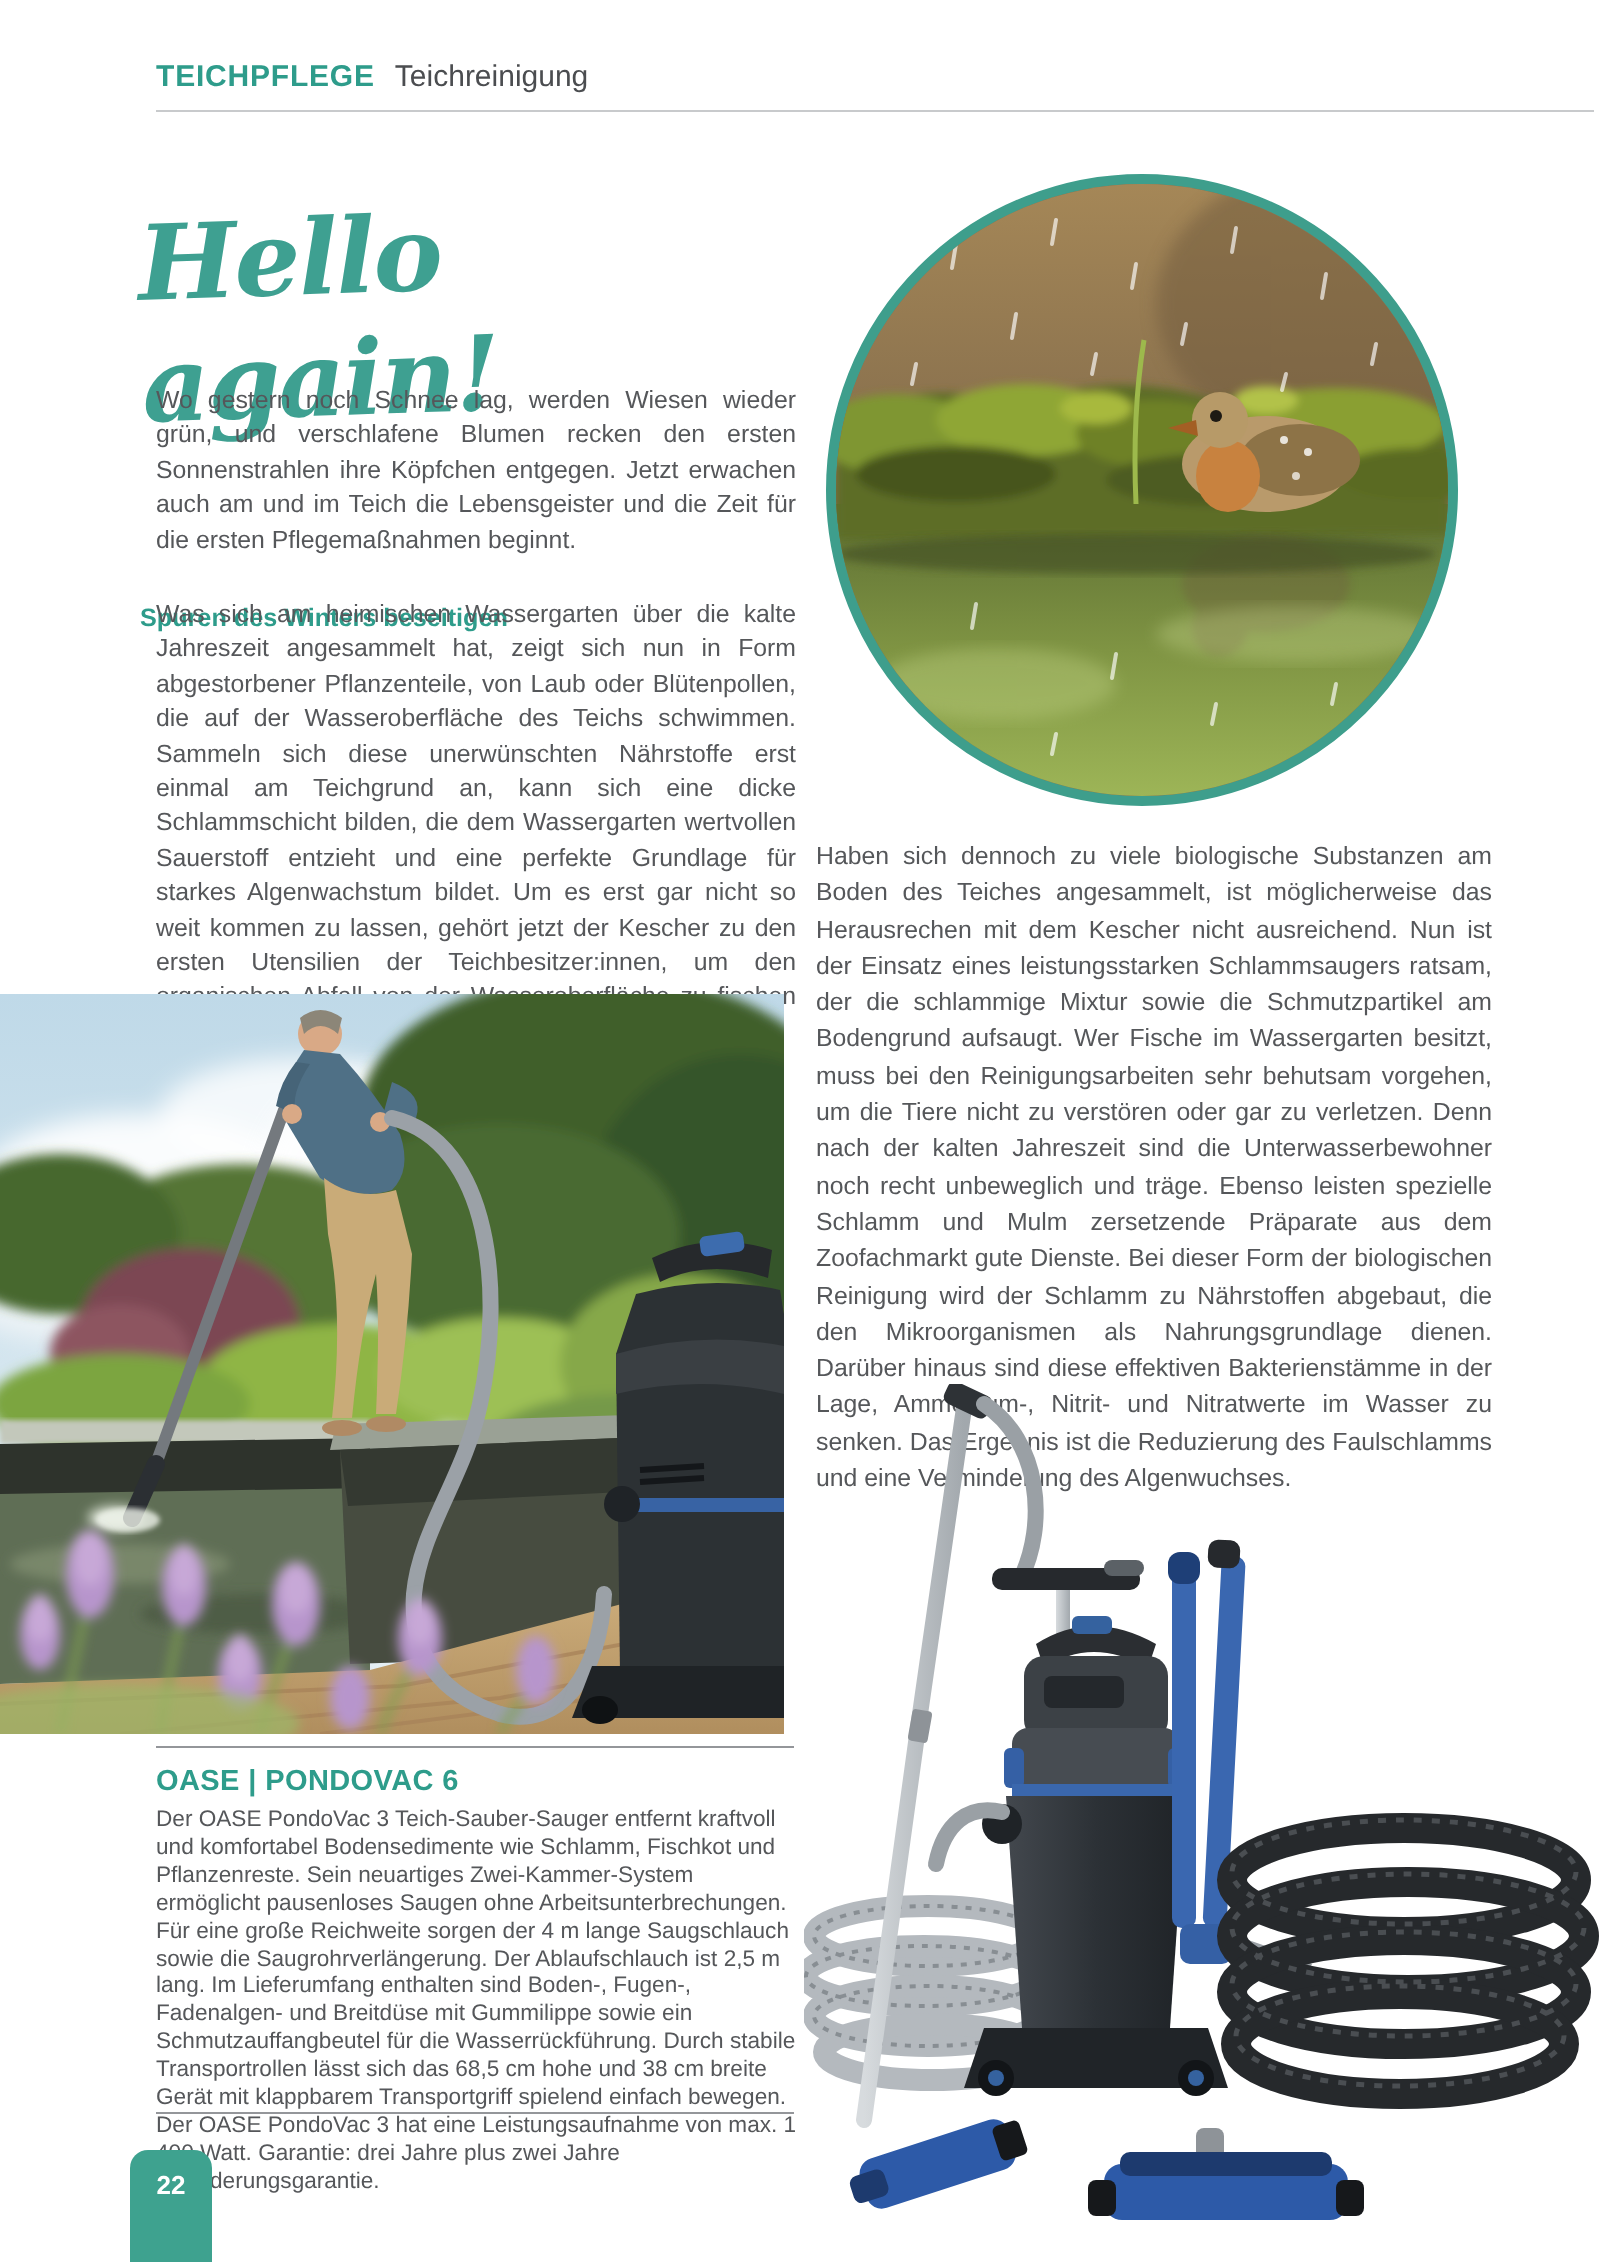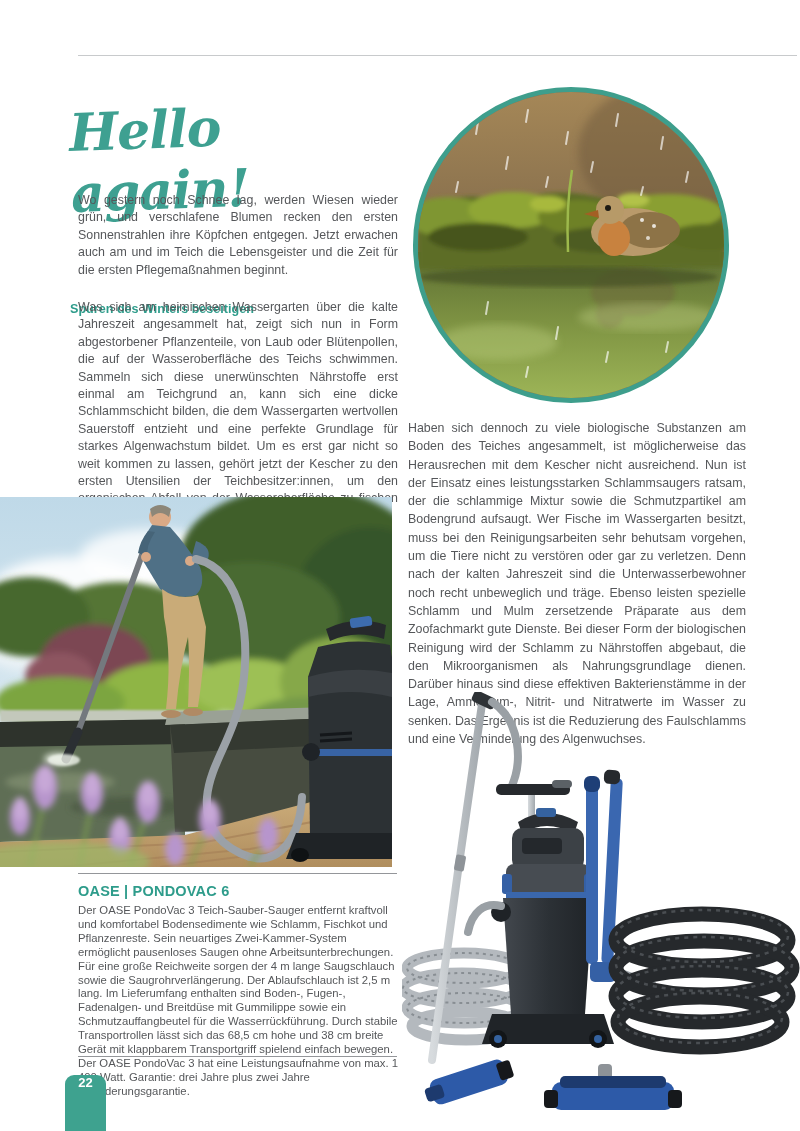--- a/index.html
+++ b/index.html
@@ -52,28 +52,32 @@
     font-size:11.3px; line-height:13.9px; }
 
   
   .product-photo { position:absolute; left:402px; top:692px; width:398px; height:439px; }
   .product-photo svg { display:block; width:100%; height:100%; }
 
   
   .page-badge {
     position:absolute; left:65px; top:1075px; width:41px; height:56px;
     background:#3ea28f; border-radius:9px 9px 0 0;
-    color:#ffffff; font-weight:bold; font-size:13px; text-align:center; 
+    color:#ffffff; font-weight:bold; font-size:13px; text-align:center; padding-top:10px;
   }
 </style>
 </head>
 <body>
 
 <div class="page">
 
+  <div class="kicker">
+    <span class="cat">TEICHPFLEGE</span>
+    <span class="sec">Teichreinigung</span>
+  </div>
   <div class="header-rule"></div>
 
   <div class="circle-photo">
     <svg viewBox="0 0 306 306">
       <defs>
         <linearGradient id="bgBrown" x1="0" y1="0" x2="0" y2="1">
           <stop offset="0" stop-color="#a58757"></stop>
             <stop offset="1" stop-color="#7e684a"></stop>
         </linearGradient>
         <linearGradient id="water" x1="0" y1="0" x2="0" y2="1">

